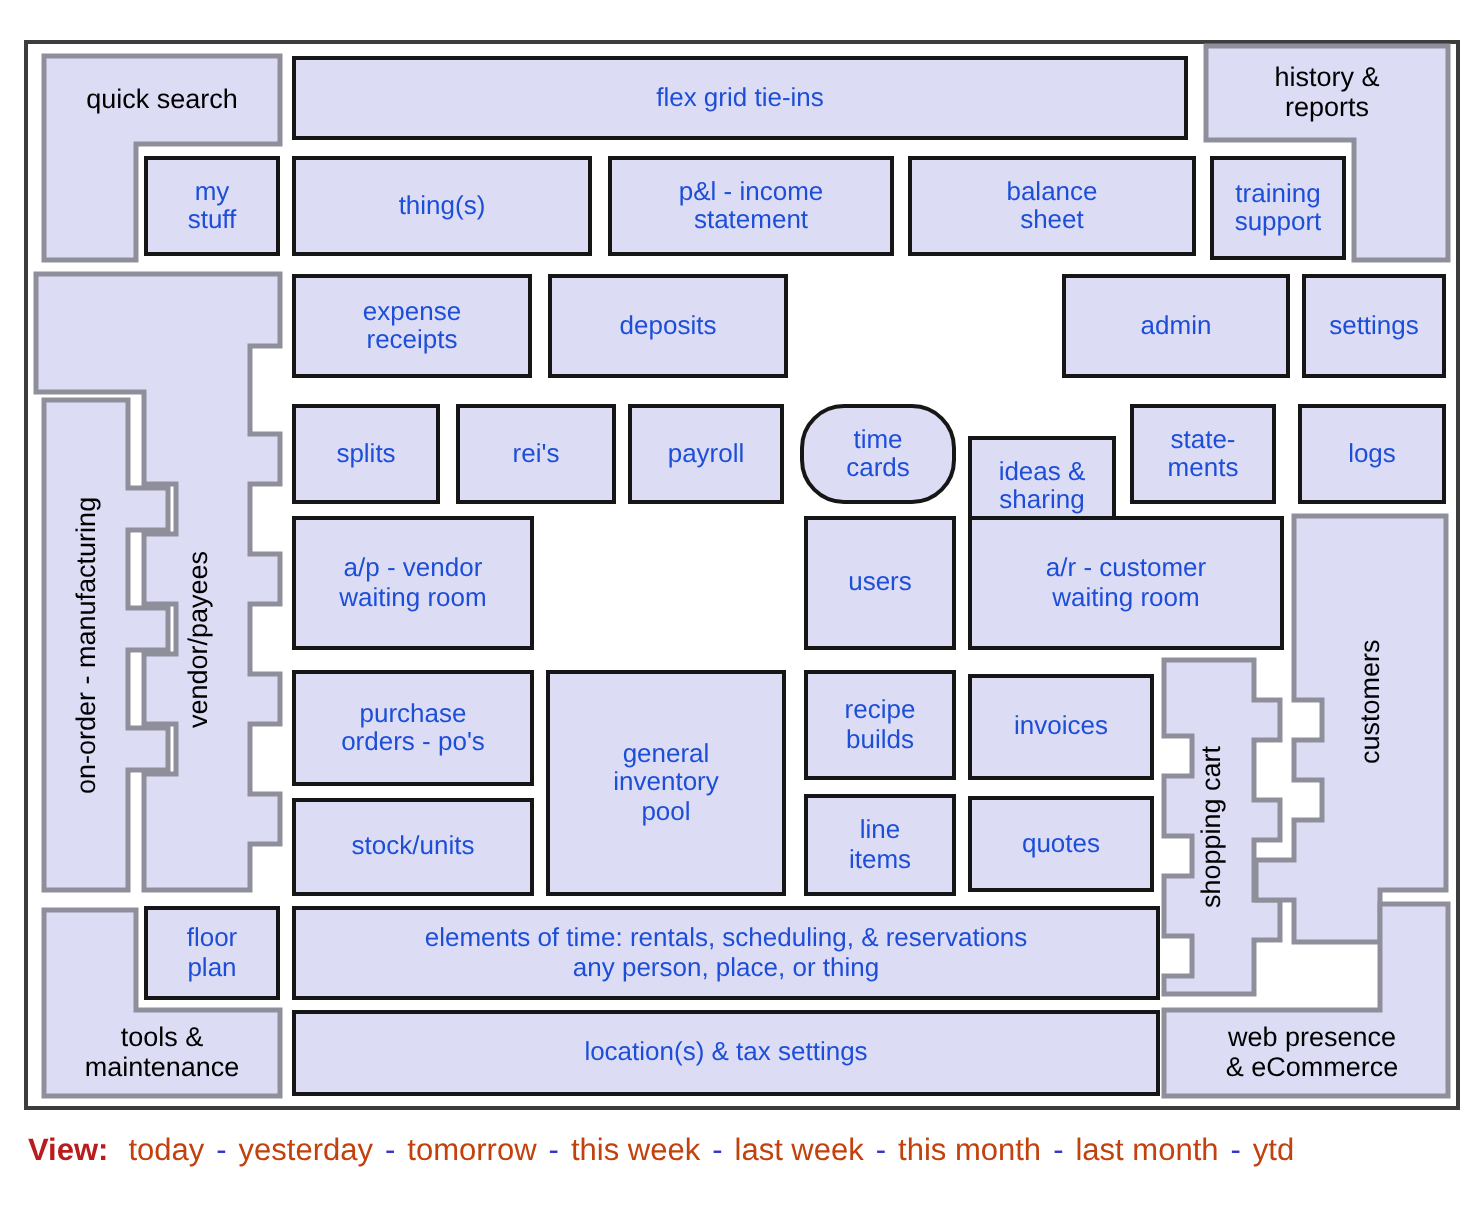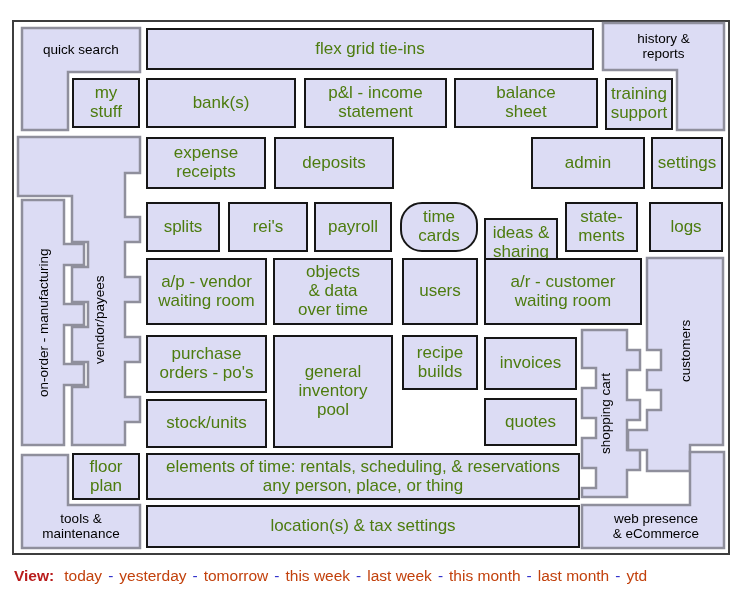--- a/index.html
+++ b/index.html
@@ -2,21 +2,21 @@
 <html><head>
 <meta charset="utf-8">
 <style>
   html,body { margin:0; padding:0; background:#ffffff; font-family:"Liberation Sans", sans-serif; }
   .canvas { position:relative; width:742px; height:611px; background:#ffffff; overflow:hidden; }
   .frame { position:absolute; left:12px; top:20px; width:714px; height:531px; border:2px solid #3d3d3d; background:#ffffff; }
   .box {
     position:absolute; box-sizing:border-box;
     background:#dcdcf4; border:2px solid #161616;
     display:flex; align-items:center; justify-content:center;
-    text-align:center; font-size:17px; line-height:1.1; color:#4d7c0f;
+    text-align:center; font-size:13px; line-height:1.1; color:#1d4ed8;
     white-space:pre-line; cursor:pointer;
   }
   svg.puzzles { position:absolute; left:0; top:0; width:742px; height:611px; }
   path.puz { fill:#dcdcf4; stroke:#8f8f9c; stroke-width:2.5; }
   .plabel {
     position:absolute; box-sizing:border-box;
     display:flex; align-items:center; justify-content:center;
     text-align:center; font-size:13.5px; line-height:1.1; color:#000;
     white-space:pre-line; cursor:pointer;
   }
@@ -58,21 +58,21 @@
   <div class="vlabel" style="left:647px;top:258px;width:76px;height:185px;">customers</div>
   <div class="plabel" style="left:22px;top:505px;width:118px;height:43px;">tools &amp;
 maintenance</div>
   <div class="plabel" style="left:582px;top:505px;width:148px;height:43px;">web presence
 &amp; eCommerce</div>
 
   <div class="box" style="left:146px;top:28px;width:448px;height:42px;">flex grid tie-ins</div>
 
   <div class="box" style="left:72px;top:78px;width:68px;height:50px;">my
 stuff</div>
-  <div class="box" style="left:146px;top:78px;width:150px;height:50px;">bank(s)</div>
+  <div class="box" style="left:146px;top:78px;width:150px;height:50px;">thing(s)</div>
   <div class="box" style="left:304px;top:78px;width:143px;height:50px;">p&amp;l - income
 statement</div>
   <div class="box" style="left:454px;top:78px;width:144px;height:50px;">balance
 sheet</div>
   <div class="box" style="left:605px;top:78px;width:68px;height:52px;">training
 support</div>
 
   <div class="box" style="left:146px;top:137px;width:120px;height:52px;">expense
 receipts</div>
   <div class="box" style="left:274px;top:137px;width:120px;height:52px;">deposits</div>
@@ -85,37 +85,36 @@
   <div class="box" style="left:400px;top:202px;width:78px;height:50px;border-radius:22px;">time
 cards</div>
   <div class="box" style="left:484px;top:202px;width:74px;height:50px;margin-top:16px;">ideas &amp;
 sharing</div>
   <div class="box" style="left:565px;top:202px;width:73px;height:50px;">state-
 ments</div>
   <div class="box" style="left:649px;top:202px;width:74px;height:50px;">logs</div>
 
   <div class="box" style="left:146px;top:258px;width:121px;height:67px;">a/p - vendor
 waiting room</div>
-  <div class="box" style="left:273px;top:258px;width:120px;height:67px;">objects
-&amp; data
-over time</div>
   <div class="box" style="left:402px;top:258px;width:76px;height:67px;">users</div>
   <div class="box" style="left:484px;top:258px;width:158px;height:67px;">a/r - customer
 waiting room</div>
 
   <div class="box" style="left:146px;top:335px;width:121px;height:58px;">purchase
 orders - po's</div>
   <div class="box" style="left:273px;top:335px;width:120px;height:113px;">general
 inventory
 pool</div>
   <div class="box" style="left:402px;top:335px;width:76px;height:55px;">recipe
 builds</div>
   <div class="box" style="left:484px;top:337px;width:93px;height:53px;">invoices</div>
 
   <div class="box" style="left:146px;top:399px;width:121px;height:49px;">stock/units</div>
+  <div class="box" style="left:402px;top:397px;width:76px;height:51px;">line
+items</div>
   <div class="box" style="left:484px;top:398px;width:93px;height:48px;">quotes</div>
 
   <div class="box" style="left:72px;top:453px;width:68px;height:47px;">floor
 plan</div>
   <div class="box" style="left:146px;top:453px;width:434px;height:47px;">elements of time: rentals, scheduling, &amp; reservations
 any person, place, or thing</div>
 
   <div class="box" style="left:146px;top:505px;width:434px;height:43px;">location(s) &amp; tax settings</div>
 
   <div class="viewbar">

